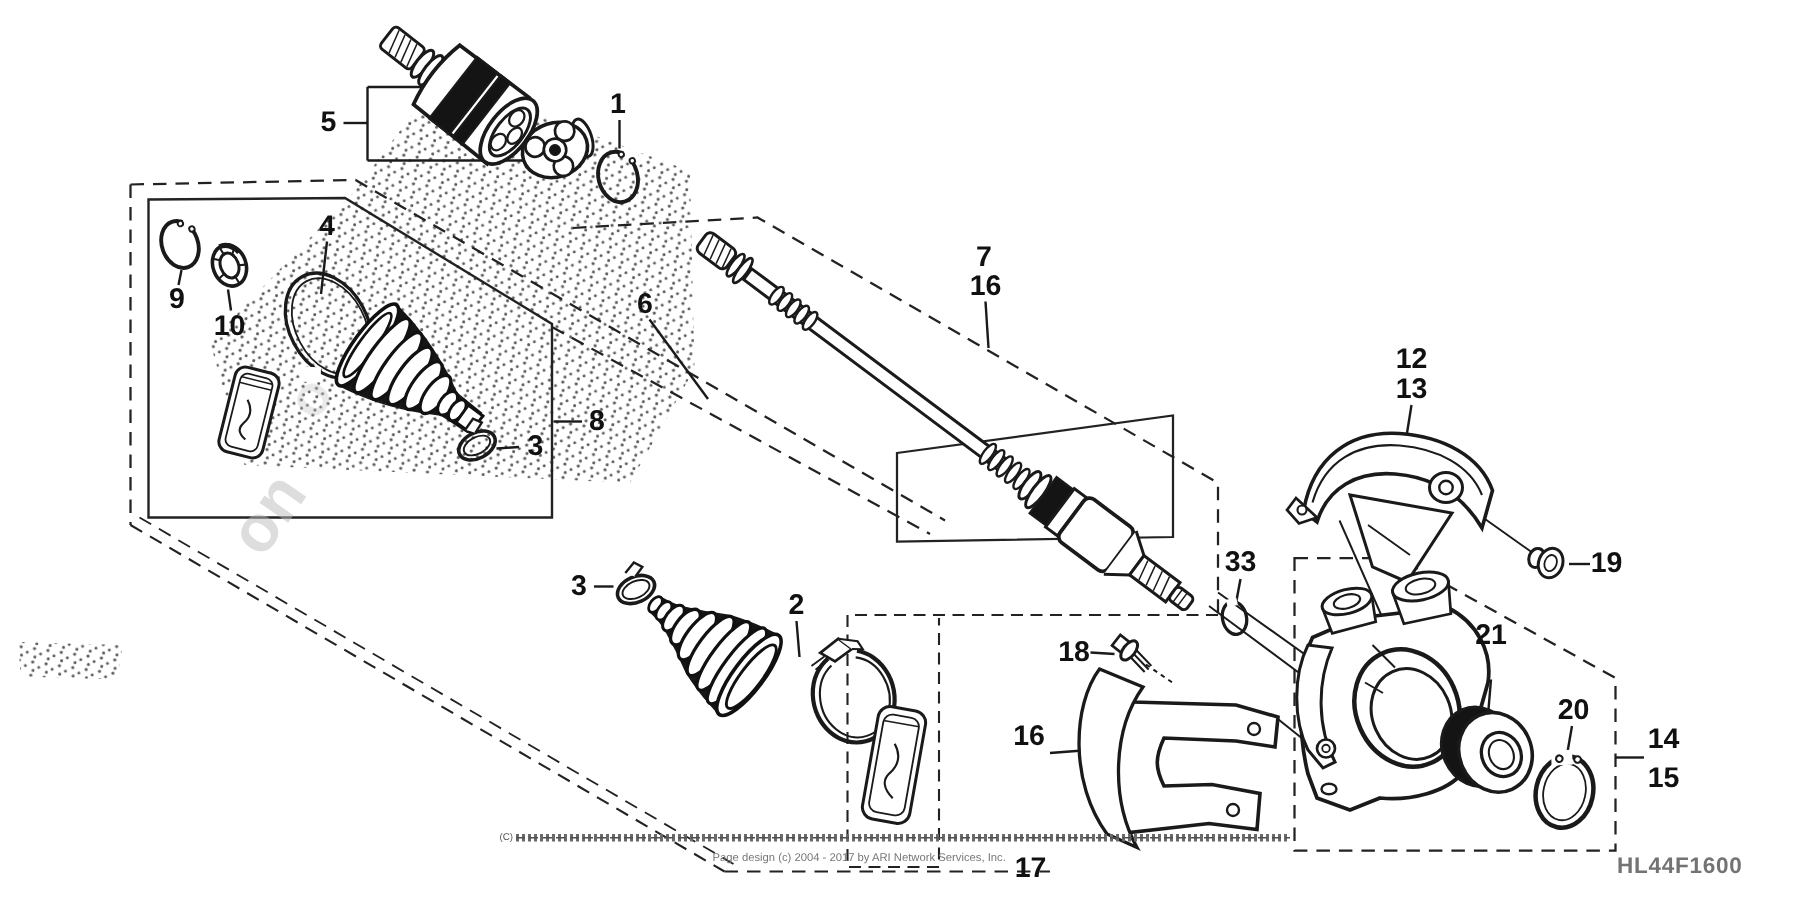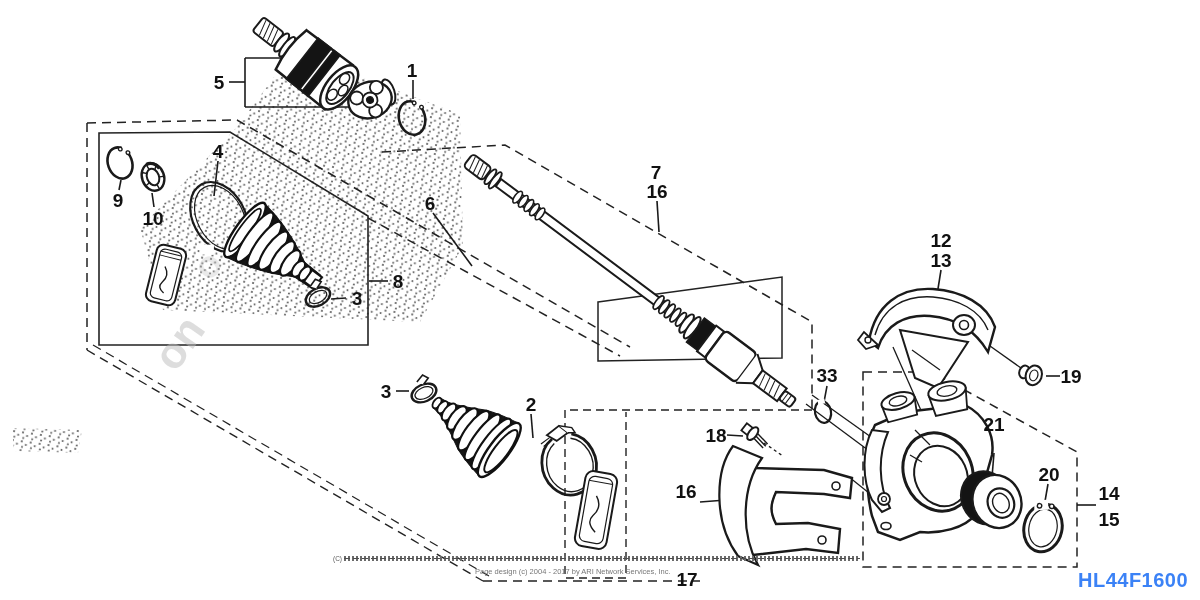--- a/index.html
+++ b/index.html
@@ -1,22 +1,22 @@
 <!DOCTYPE html>
 <html><head>
 <meta charset="utf-8">
 <style>
   html,body{margin:0;padding:0;background:#fff;}
   #stage{position:relative;width:1200px;height:600px;background:#ffffff;overflow:hidden;
          font-family:"Liberation Sans",sans-serif;}
   #art{position:absolute;left:0;top:0;}
   .callout{position:absolute;transform:translate(-50%,-50%);font-weight:bold;
            font-size:19px;color:#111;line-height:1;cursor:pointer;}
-  #diagram-code{position:absolute;left:1078px;top:569px;font-size:20px;font-weight:bold;
-           color:#3b82f6;letter-spacing:.5px;}
+  #diagram-code{position:absolute;left:1078px;top:569px;font-size:15px;font-weight:bold;
+           color:#737373;letter-spacing:.5px;}
   #fineprint-left{position:absolute;left:333px;top:555px;width:527px;display:flex;
            align-items:center;gap:2px;}
   #fineprint-left .tx{font-size:6.5px;color:#5a5a5a;white-space:nowrap;}
   #fineprint-left .strike{flex:1;height:5px;
            background:
              repeating-linear-gradient(90deg,#4e4e4e 0 6px,transparent 6px 9px) 0 2px/100% 1px no-repeat,
              repeating-linear-gradient(90deg,#6a6a6a 0 2px,transparent 2px 4px) 0 0/100% 5px no-repeat;}
   #fineprint-right{position:absolute;left:475px;top:567px;font-size:7.5px;color:#777;}
   .wm{position:absolute;color:#bdbdbd;font-weight:bold;pointer-events:none;}
   #wm1{left:152px;top:318px;font-size:44px;opacity:.5;transform:rotate(-55deg);}

